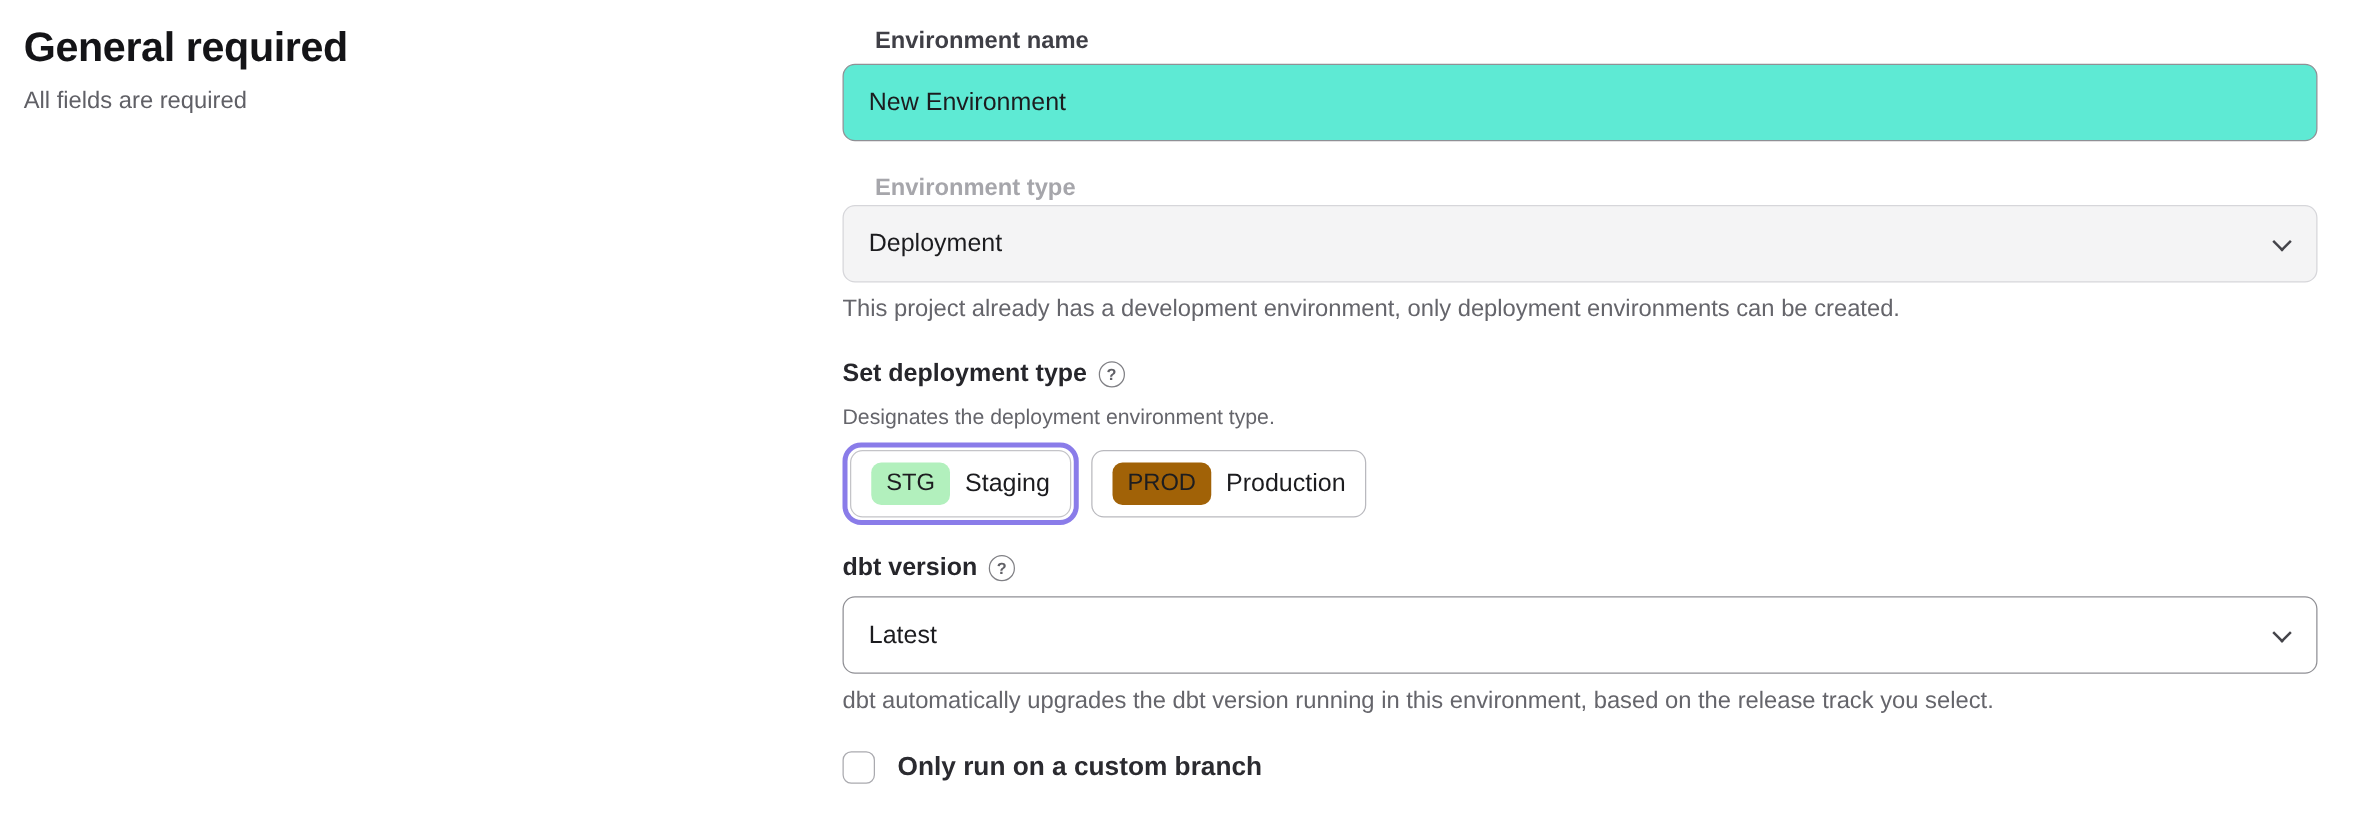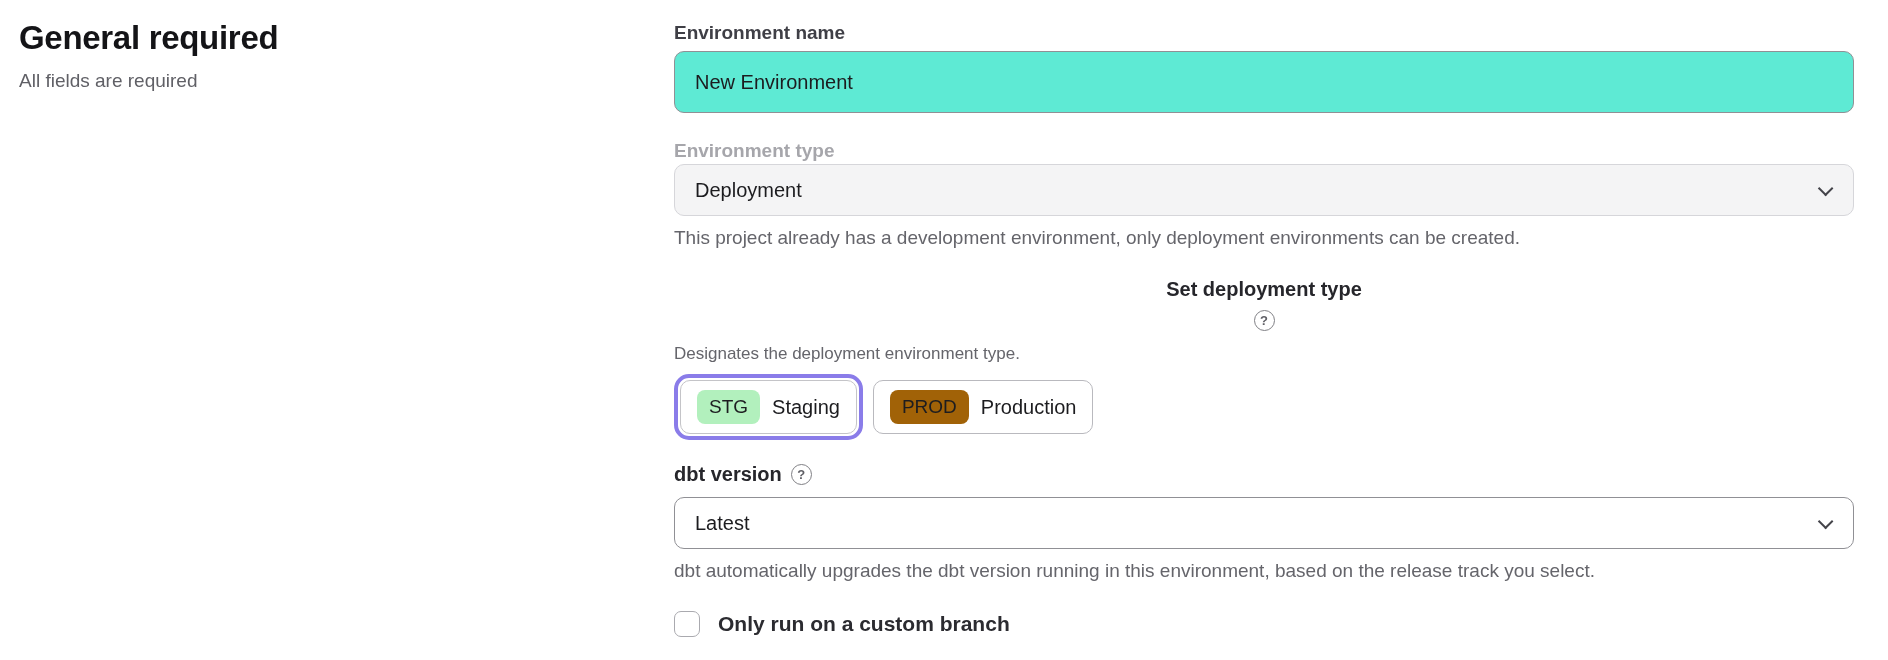--- a/index.html
+++ b/index.html
@@ -5,50 +5,50 @@
   * { box-sizing: border-box; margin: 0; padding: 0; }
   html, body { width: 1888px; height: 660px; background: #ffffff; }
   body { font-family: "Liberation Sans", "DejaVu Sans", sans-serif; color: #1c1c1f; position: relative; overflow: hidden; }
 
   .left-col { position: absolute; left: 19px; top: 20px; width: 520px; }
   .page-title { font-size: 33px; font-weight: 700; color: #141417; letter-spacing: -0.3px; line-height: 36px; }
   .page-subtitle { margin-top: 14px; font-size: 19px; color: #606066; line-height: 22px; }
 
   .form-col { position: absolute; left: 674px; top: 22px; width: 1180px; display: block; }
 
-  .field-label { display: block; font-size: 19px; font-weight: 600; color: #3f3f46; line-height: 22px; }
+  .field-label { display: block; font-size: 19px; font-weight: 600; color: #3f3f46; line-height: 22px; margin-left: 26px; }
   .field-label.disabled { color: #a6a6ab; }
 
   .text-input {
     margin-top: 7px; width: 100%; height: 62px;
     border: 1px solid #909095; border-radius: 10px;
     padding: 0 20px; font-size: 20px; font-weight: 500; color: #1c1c1f;
     font-family: "Liberation Sans", sans-serif; background: #5eead4; outline: none;
   }
 
   .select {
-    margin-top: 7px; width: 100%; height: 52px;
+    margin-top: 7px; width: 100%; height: 62px;
     border: 1px solid #909095; border-radius: 10px; background: #ffffff;
     display: flex; align-items: center; justify-content: space-between;
     padding: 0 24px 0 20px; font-size: 20px; font-weight: 500; color: #1c1c1f;
     cursor: pointer;
   }
   .select.disabled { background: #f4f4f5; border-color: #d6d6da; cursor: default; }
   .select.mt2 { margin-top: 2px; }
 
   .chevron {
     width: 11px; height: 11px; flex: 0 0 auto;
     border-right: 2px solid #44444a; border-bottom: 2px solid #44444a;
     transform: rotate(45deg) translateY(-3px);
   }
 
   .helper { margin-top: 11px; font-size: 19px; color: #65656b; line-height: 22px; }
 
   .section-head { display: flex; align-items: center; gap: 9px; }
-  .section-head.mt28 { margin-top: 28px; flex-direction: column; }
+  .section-head.mt28 { margin-top: 28px; }
   .section-head.mt22 { margin-top: 22px; }
   .section-title { font-size: 20px; font-weight: 700; color: #26262b; line-height: 24px; }
   .help-icon {
     width: 21px; height: 21px; border: 1.5px solid #808085; border-radius: 50%;
     display: inline-flex; align-items: center; justify-content: center;
     font-size: 13px; color: #606066; font-weight: 600; line-height: 1;
   }
   .section-desc { margin-top: 12px; font-size: 17px; color: #65656b; line-height: 22px; }
 
   .btn-row { margin-top: 9px; display: flex; align-items: center; gap: 10px; }

